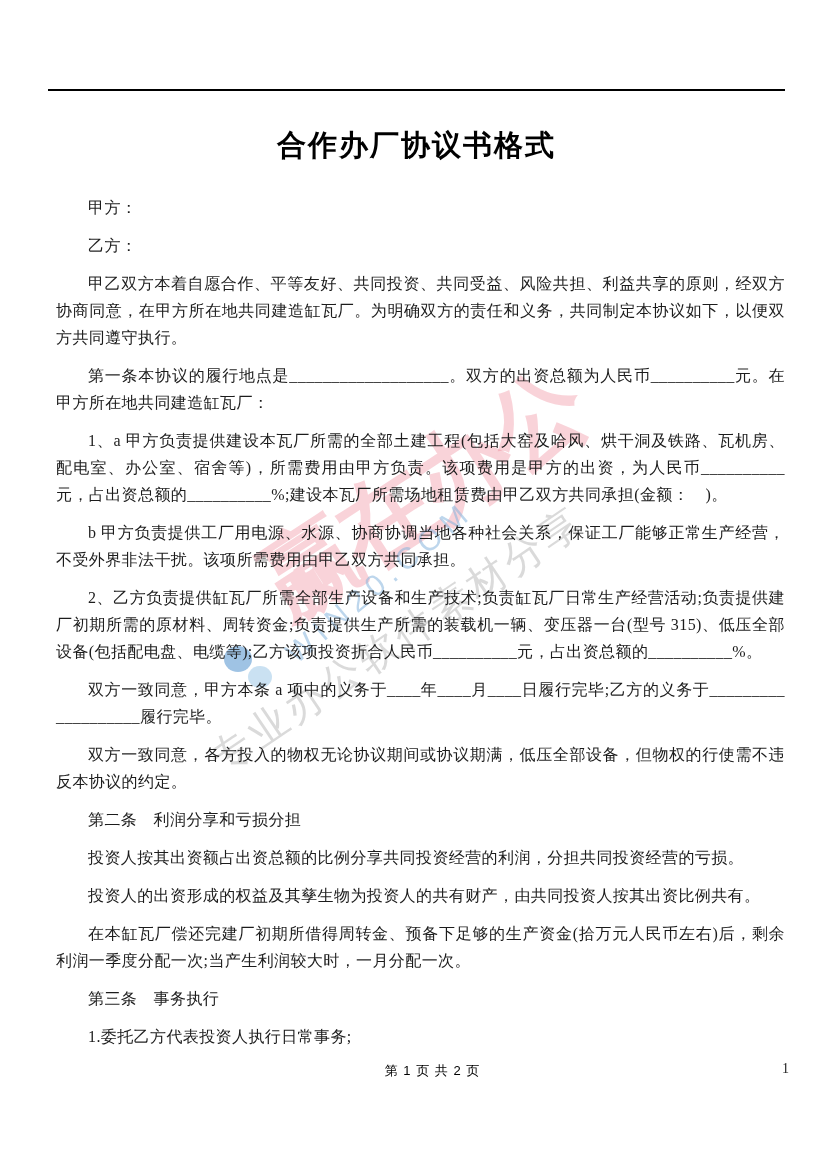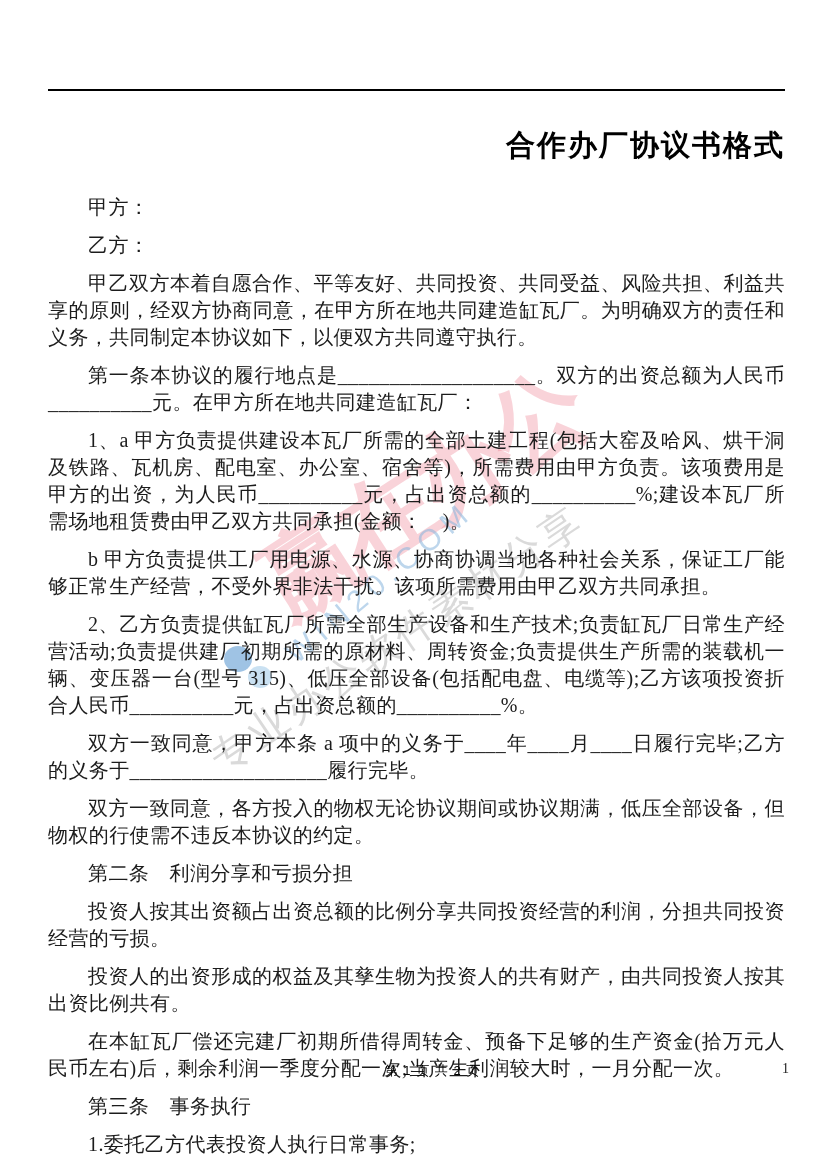--- a/index.html
+++ b/index.html
@@ -26,31 +26,31 @@
   }
   .content {
     position: absolute;
     left: 48px;
     top: 100px;
     width: 737px;
     z-index: 2;
   }
   .doc-title {
     margin: 26px 0 30px 0;
-    text-align: right;
+    text-align: center;
     font-family: "Liberation Sans", "DejaVu Sans", sans-serif;
     font-weight: bold;
     font-size: 29px;
     line-height: 38px;
     color: #000000;
     letter-spacing: 2px;
   }
   .content p {
-    margin: 0 0 11px 0;
-    font-size: 20px;
+    margin: 0 0 11px 8px;
+    font-size: 16px;
     line-height: 27px;
     text-indent: 2em;
     text-align: justify;
     letter-spacing: 0.4px;
     word-break: break-all;
   }
   .footer-bar {
     position: absolute;
     left: 64px;
     top: 1062px;

